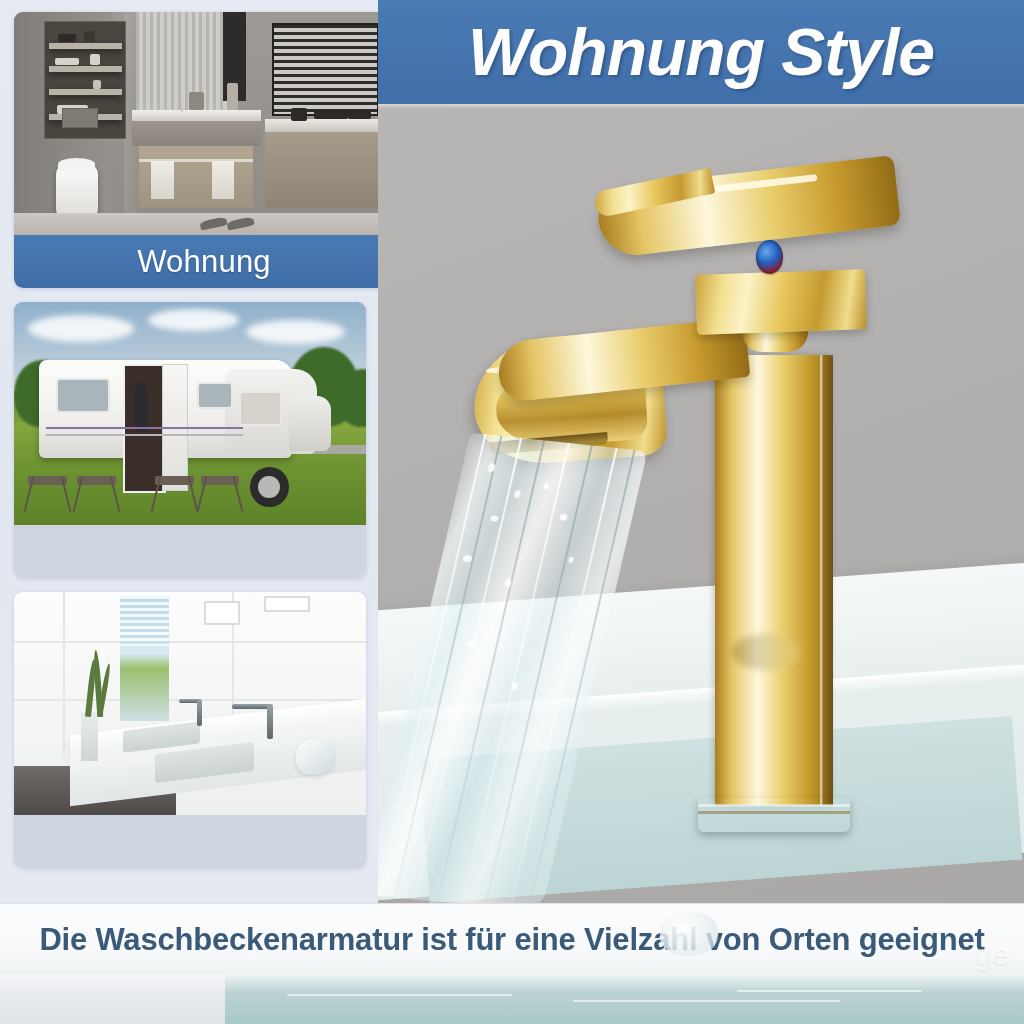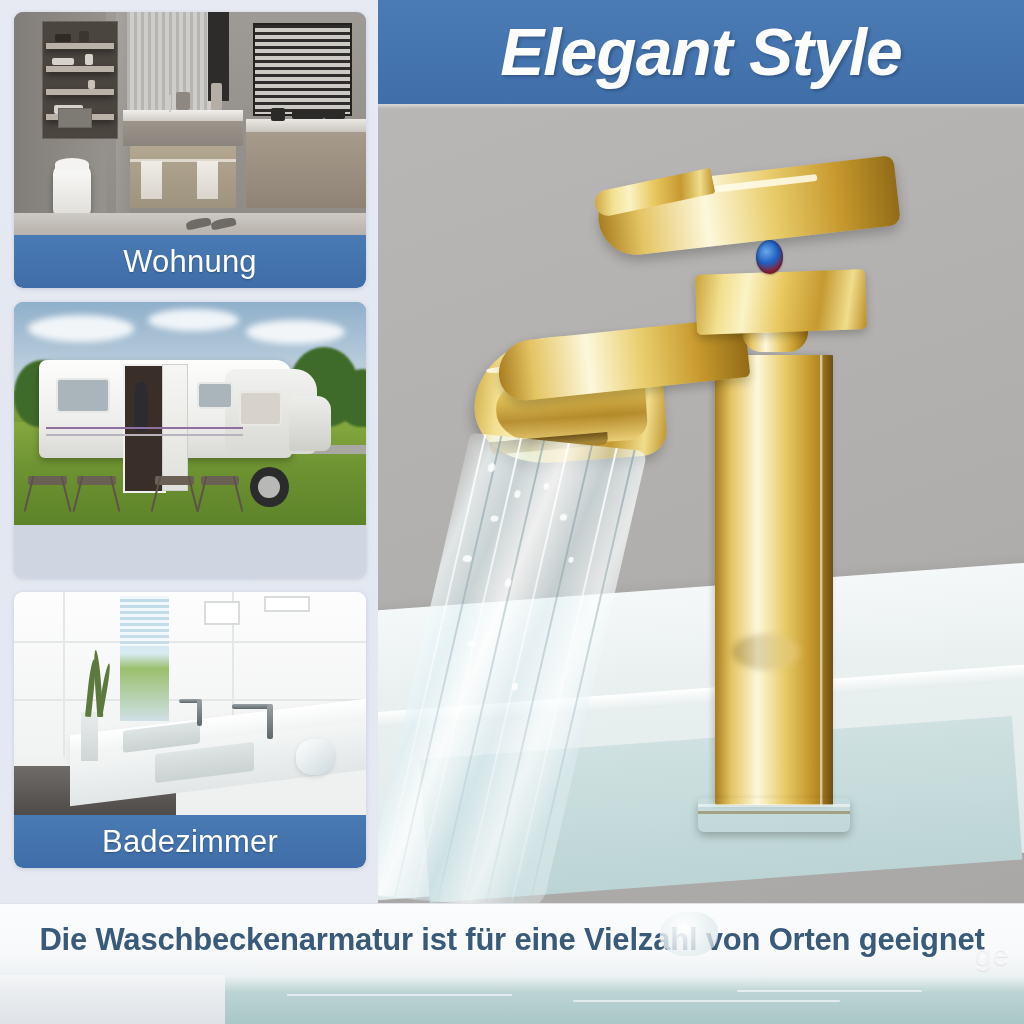--- a/index.html
+++ b/index.html
@@ -30,21 +30,21 @@
   .thumb-card {
     position: absolute;
     left: 14px;
     width: 352px;
     height: 276px;
     border-radius: 9px;
     overflow: hidden;
     box-shadow: 0 1px 4px rgba(60,80,120,.18);
     background: #cfd6e2;
   }
-  .thumb-card.c1 { top: 12px; }
+  .thumb-card.c1 { top: 12px; padding-left: 28px; }
   .thumb-card.c2 { top: 302px; }
   .thumb-card.c3 { top: 592px; }
 
   .scene {
     position: absolute;
     left: 0; top: 0;
     width: 100%;
     height: 223px;
     overflow: hidden;
   }
@@ -519,30 +519,27 @@
         <div class="faucet" style="left:47%;top:48%;width:6%;height:4px"></div>
         <div class="faucet" style="left:52%;top:48%;width:5px;height:12%"></div>
         <div class="faucet" style="left:62%;top:50%;width:11%;height:5px"></div>
         <div class="faucet" style="left:72%;top:50%;width:6px;height:16%"></div>
         <div class="plant-pot"></div>
         <div class="leaf" style="left:21%;top:30%;width:6px;height:26%;transform:rotate(6deg)"></div>
         <div class="leaf" style="left:23%;top:26%;width:6px;height:30%;transform:rotate(-4deg)"></div>
         <div class="leaf" style="left:25%;top:32%;width:5px;height:24%;transform:rotate(10deg)"></div>
         <div class="soap"></div>
       </div>
-      <div class="caption-band">
-        <span>Badezimmer</span>
-      </div>
     </div>
   </div>
 
   <div class="main-panel">
 
     <div class="header-band">
-      <span>Elegant Style</span>
+      <span>Wohnung Style</span>
     </div>
     <div class="header-edge"></div>
 
     <div class="counter-top"></div>
     <div class="counter-lip"></div>
     <div class="basin-well"></div>
 
     <div class="faucet-wrap">
 
       <div class="body-col gold-c">

